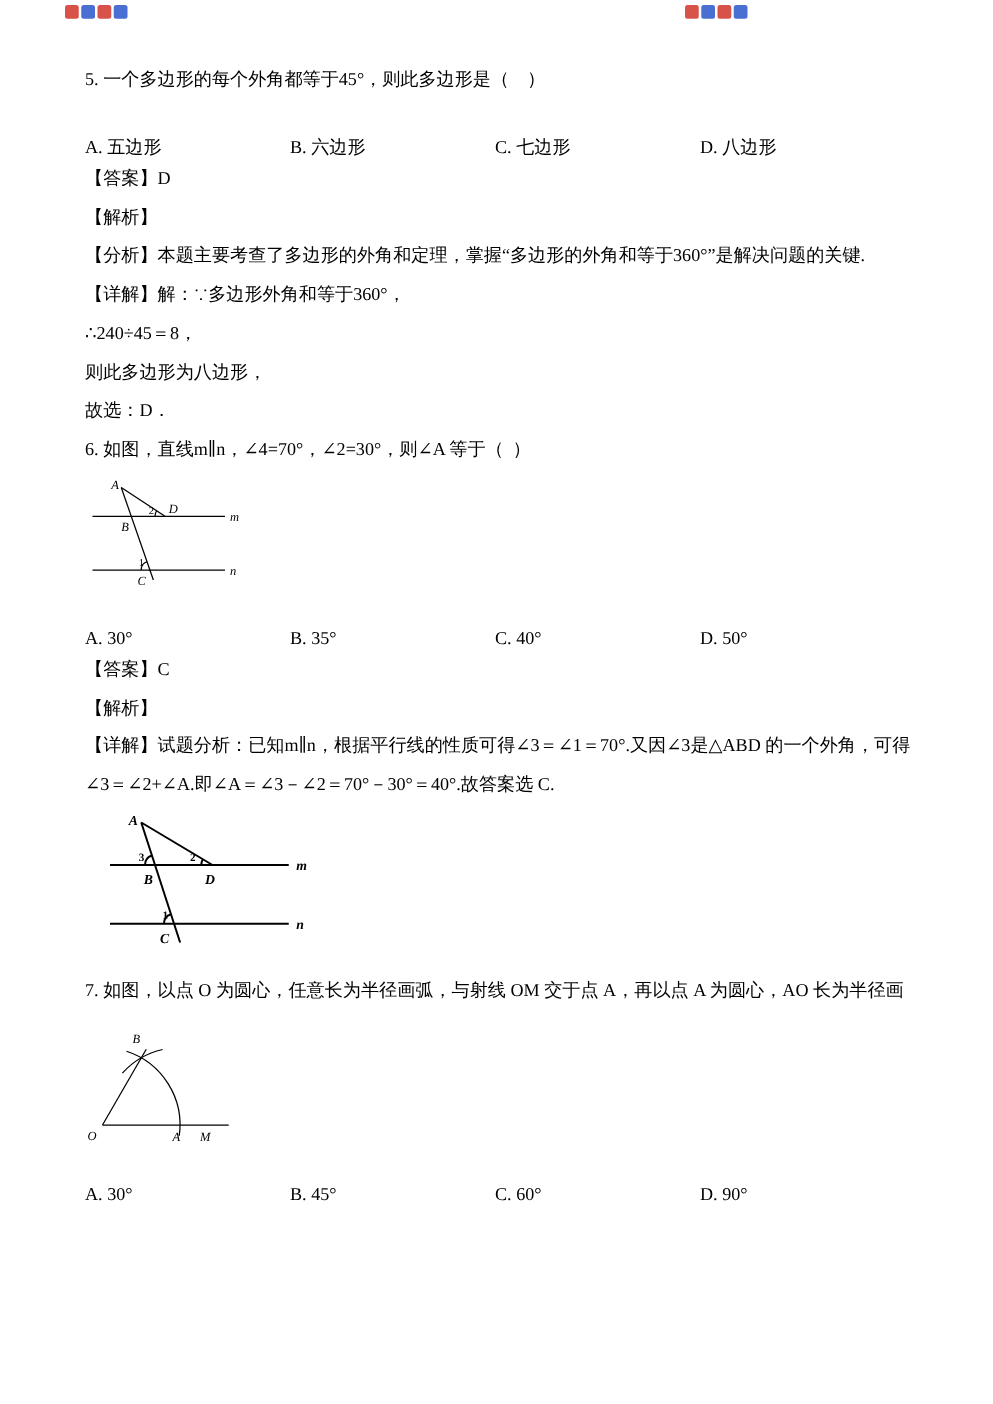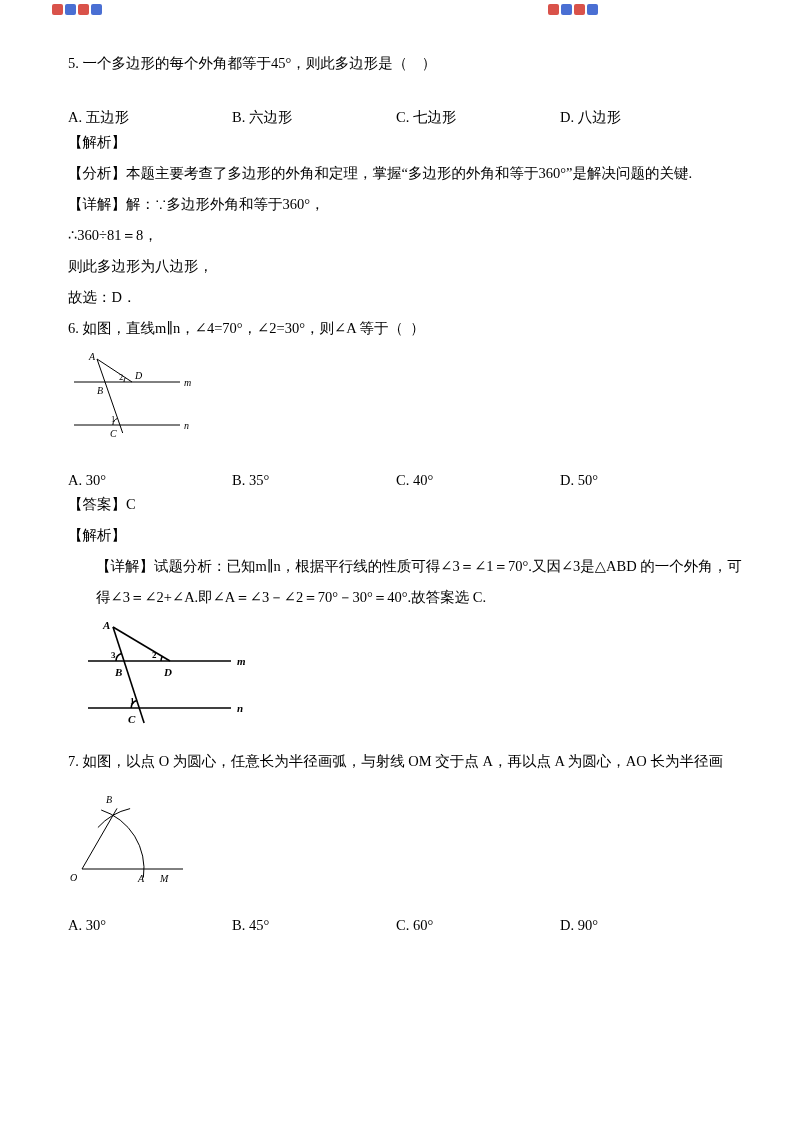--- a/index.html
+++ b/index.html
@@ -13,21 +13,21 @@
   .icons.left { left:52px; }
   .icons.right { left:548px; }
   .wicon { width:11px; height:11px; border-radius:2px; }
   .wicon.red { background:#d9524a; }
   .wicon.blue { background:#4a6fd3; }
 
   .content { position:absolute; left:68px; top:48px; right:48px; }
   .line { height:31px; display:flex; align-items:center; white-space:pre; }
   .opts { height:40px; margin-top:8px; display:flex; align-items:flex-end; white-space:pre; }
   .opts span { width:164px; flex:0 0 164px; }
-  .para { line-height:31px;margin-left:28px; }
+  .para { line-height:31px; }
 
   .fig { display:block; }
   .fig1 { margin:5px 0 0 2px; }
   .fig2 { margin:6px 0 0 18px; }
   .fig3 { margin:12px 0 0 0; }
 
   svg .stroke { stroke:#000; fill:none; }
   svg.fig1 .stroke { stroke-width:1; }
   svg.fig2 .stroke { stroke-width:1.6; }
   svg.fig3 .stroke { stroke-width:1; }
@@ -56,24 +56,25 @@
 
   <div class="content">
 
     <div class="line">5. 一个多边形的每个外角都等于45°，则此多边形是（    ）</div>
     <div class="opts">
       <span>A. 五边形</span>
       <span>B. 六边形</span>
       <span>C. 七边形</span>
       <span>D. 八边形</span>
     </div>
+    <div class="line">【答案】D</div>
     <div class="line">【解析】</div>
     <div class="line">【分析】本题主要考查了多边形的外角和定理，掌握“多边形的外角和等于360°”是解决问题的关键.</div>
     <div class="line">【详解】解：∵多边形外角和等于360°，</div>
-    <div class="line">∴360÷81＝8，</div>
+    <div class="line">∴240÷45＝8，</div>
     <div class="line">则此多边形为八边形，</div>
     <div class="line">故选：D．</div>
 
     <div class="line">6. 如图，直线m∥n，∠4=70°，∠2=30°，则∠A 等于（  ）</div>
 
     <svg class="fig fig1" width="128" height="92" viewBox="0 0 128 92">
       <g class="stroke">
         <line x1="4" y1="33" x2="110" y2="33"></line>
         <line x1="4" y1="76" x2="110" y2="76"></line>
         <line x1="27" y1="10" x2="52.7" y2="84"></line>

